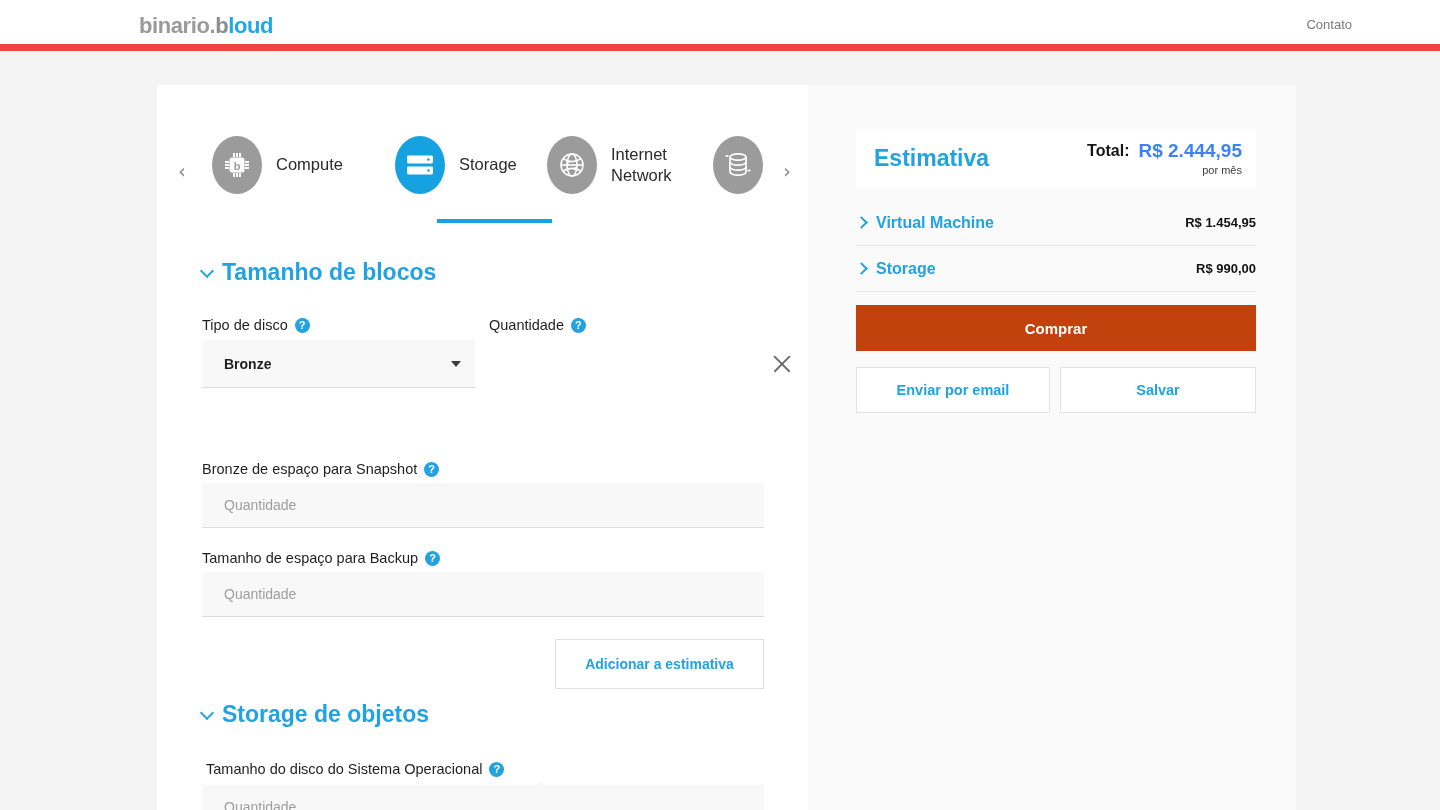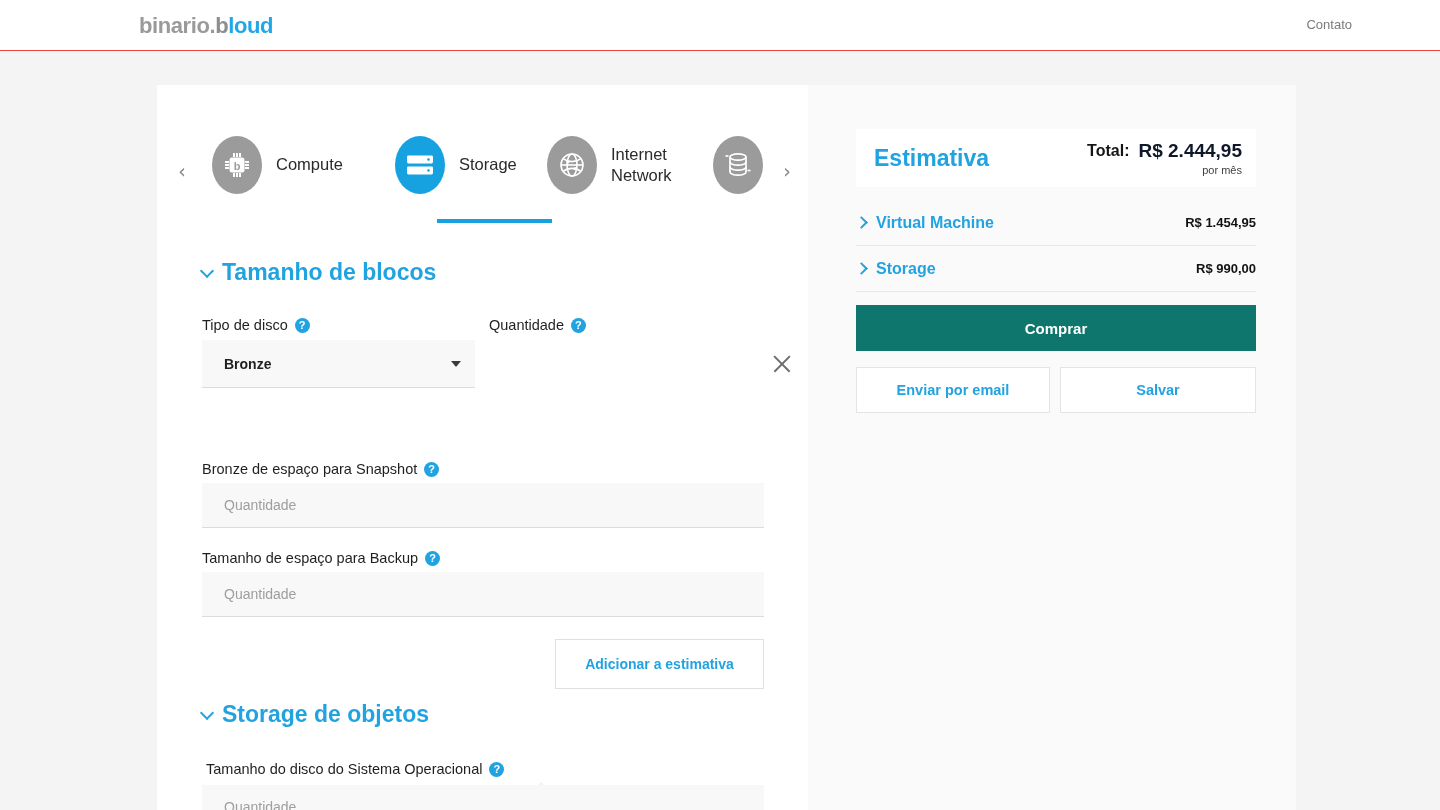--- a/index.html
+++ b/index.html
@@ -9,21 +9,21 @@
     background: #f4f4f4;
     font-family: "Liberation Sans", sans-serif;
     -webkit-font-smoothing: antialiased;
   }
 
   
   .topbar {
     position: absolute; left: 0; top: 0;
     width: 1440px; height: 51px;
     background: #ffffff;
-    border-bottom: 1px solid #ef4444;
+    border-bottom: 7px solid #ef4444;
   }
   .logo {
     position: absolute; left: 139px; top: 13px;
     font-size: 22px; font-weight: 700;
     letter-spacing: -0.4px;
     color: #9a9a9a;
     white-space: nowrap;
   }
   .logo .logo-blue { color: #20a7e8; }
   .logo .logo-mark {
@@ -243,21 +243,21 @@
   }
   .est-total-wrap { text-align: right; }
   .est-total-line {
     display: flex; align-items: center; justify-content: flex-end; margin-left: 16px;
   }
   .est-total-label {
     font-size: 16px; font-weight: 700; color: #151515;
     margin-right: 9px;
   }
   .est-total-value {
-    font-size: 19px; font-weight: 700; color: #0f172a;
+    font-size: 19px; font-weight: 700; color: #3b82f6;
   }
   .est-permonth {
     font-size: 11px; color: #3f3f3f; margin-top: 2px;
   }
 
   .est-row {
     position: absolute; left: 48px;
     width: 400px; height: 46px;
     display: flex; align-items: center;
     border-bottom: 1px solid #e7e7e7;
@@ -279,21 +279,21 @@
     flex: 1;
     color: #21a3e1; font-size: 16px; font-weight: 700;
   }
   .est-row-value {
     color: #131313; font-size: 13px; font-weight: 700;
   }
 
   .btn-primary {
     position: absolute; left: 48px;
     width: 400px; height: 46px;
-    background: #0f766e;
+    background: #c2410c;
     color: #ffffff;
     border: none;
     font-size: 15px; font-weight: 700;
     font-family: "Liberation Sans", sans-serif;
     cursor: pointer;
   }
   .btn-sec {
     position: absolute;
     height: 46px;
     background: #ffffff;

